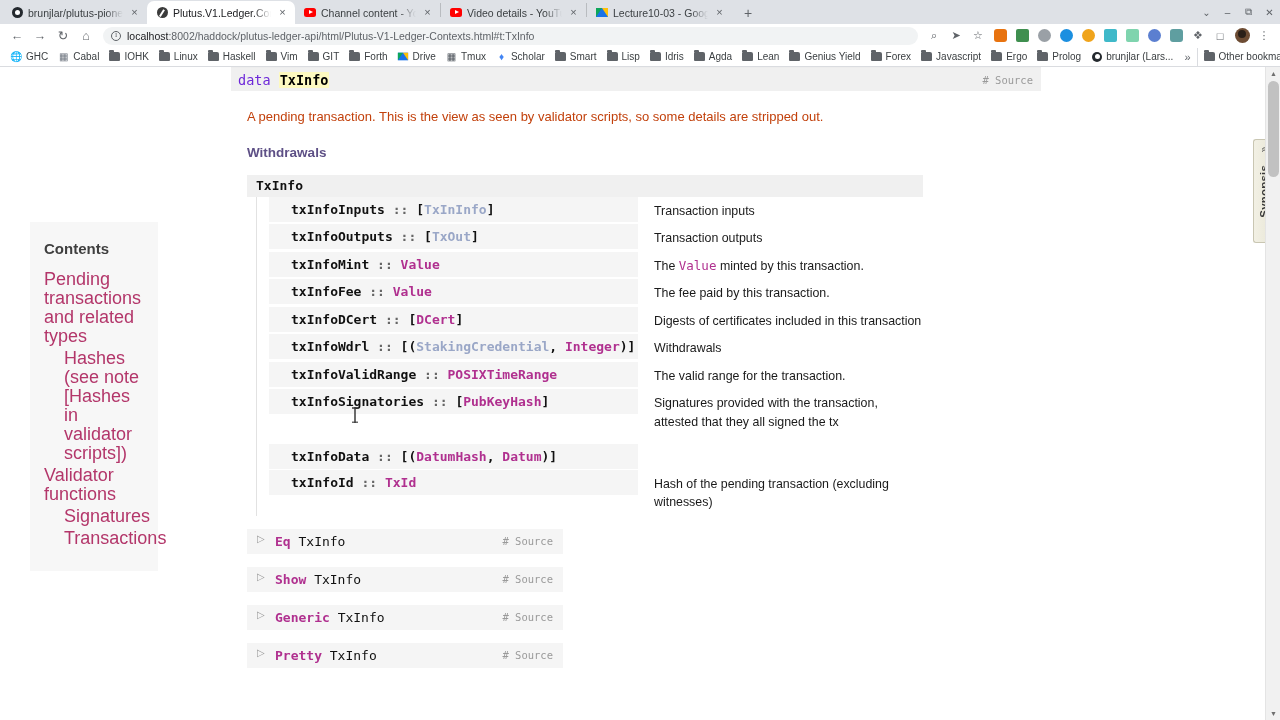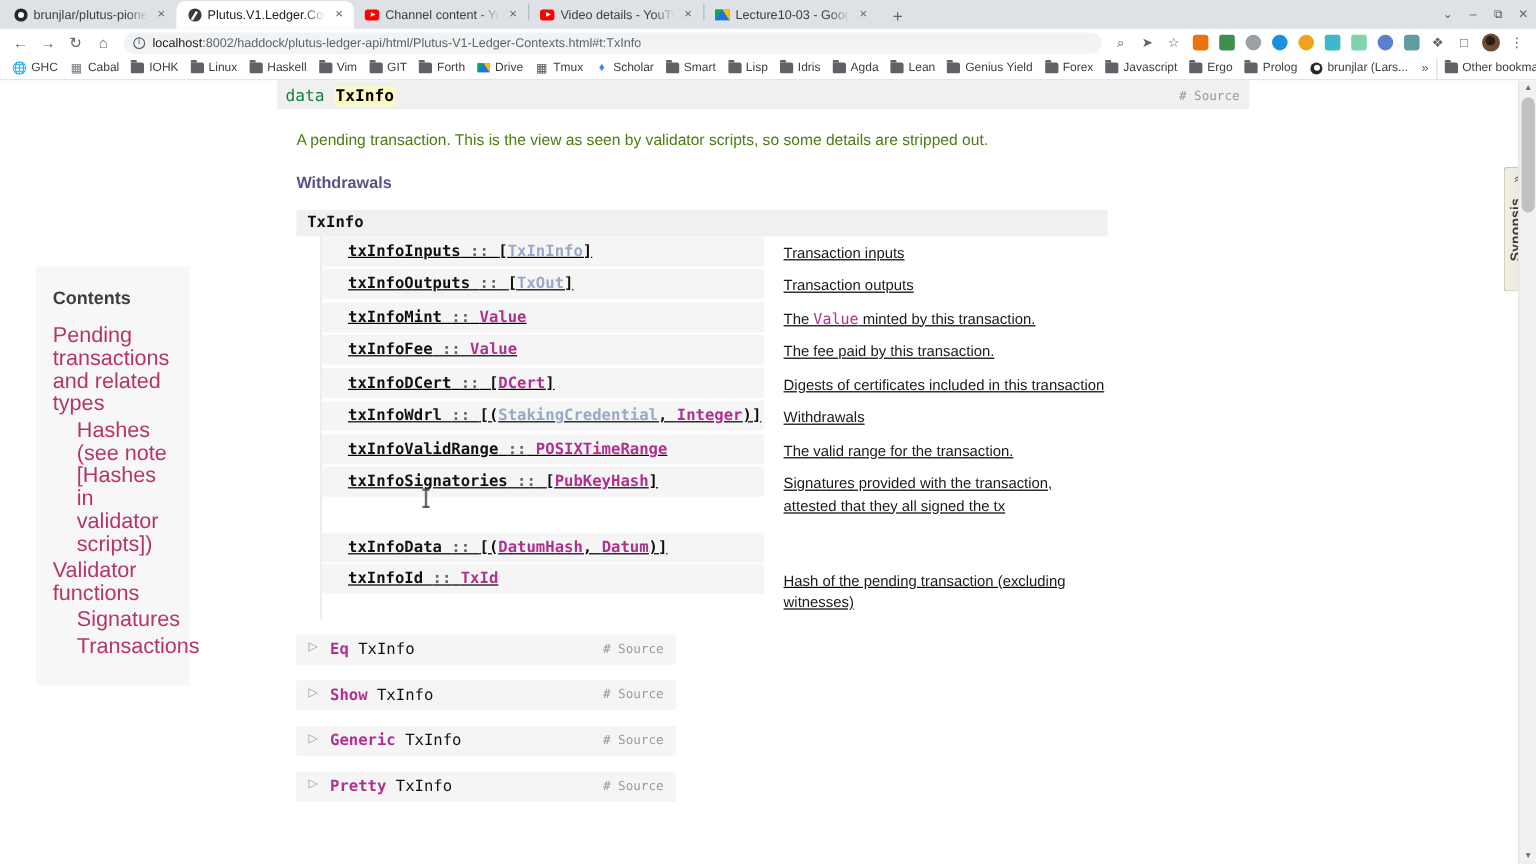--- a/index.html
+++ b/index.html
@@ -243,38 +243,38 @@
     border-top: 1px solid #ededed;
     height: 24px;
     display: flex;
     align-items: center;
     padding: 0 8px 0 7px;
     font-family: "DejaVu Sans Mono", monospace;
     font-size: 13.5px;
     color: #000;
     position: relative;
   }
-  .kw-data { color: #15803d; }
+  .kw-data { color: #6d28d9; }
   .hl {
     background: #fdf9c0;
     font-weight: bold;
     color: #000;
     padding: 0 1px;
   }
   .src-link {
     position: absolute;
     right: 8px; top: 50%;
     transform: translateY(-50%);
     font-family: "DejaVu Sans Mono", monospace;
     font-size: 10.5px;
     color: #9a9a9a;
   }
   .intro {
     font-size: 13px;
-    color: #4d7c0f;
+    color: #c2410c;
     padding: 16px 0 0 16px;
     line-height: 1.5;
   }
   .section-h {
     font-size: 13.5px;
     font-weight: bold;
     color: #5e5086;
     padding: 18px 0 0 16px;
   }
 
@@ -286,24 +286,23 @@
     background: #f0f0f0;
     height: 22px;
     display: flex; align-items: center;
     padding-left: 9px;
     font-family: "DejaVu Sans Mono", monospace;
     font-size: 13px;
     font-weight: bold;
     color: #111;
   }
   .fields {
-    margin-left: 20px;
+    margin-left: 9px;
     border-left: 1px solid #e2e2e2;
-    padding-left: 0;
-    text-decoration: underline;
+    padding-left: 12px;
   }
   .frow {
     display: flex;
     align-items: flex-start;
     min-height: 25.5px;
   }
   .fsig {
     width: 369px;
     flex: 0 0 369px;
     background: #f5f5f5;

